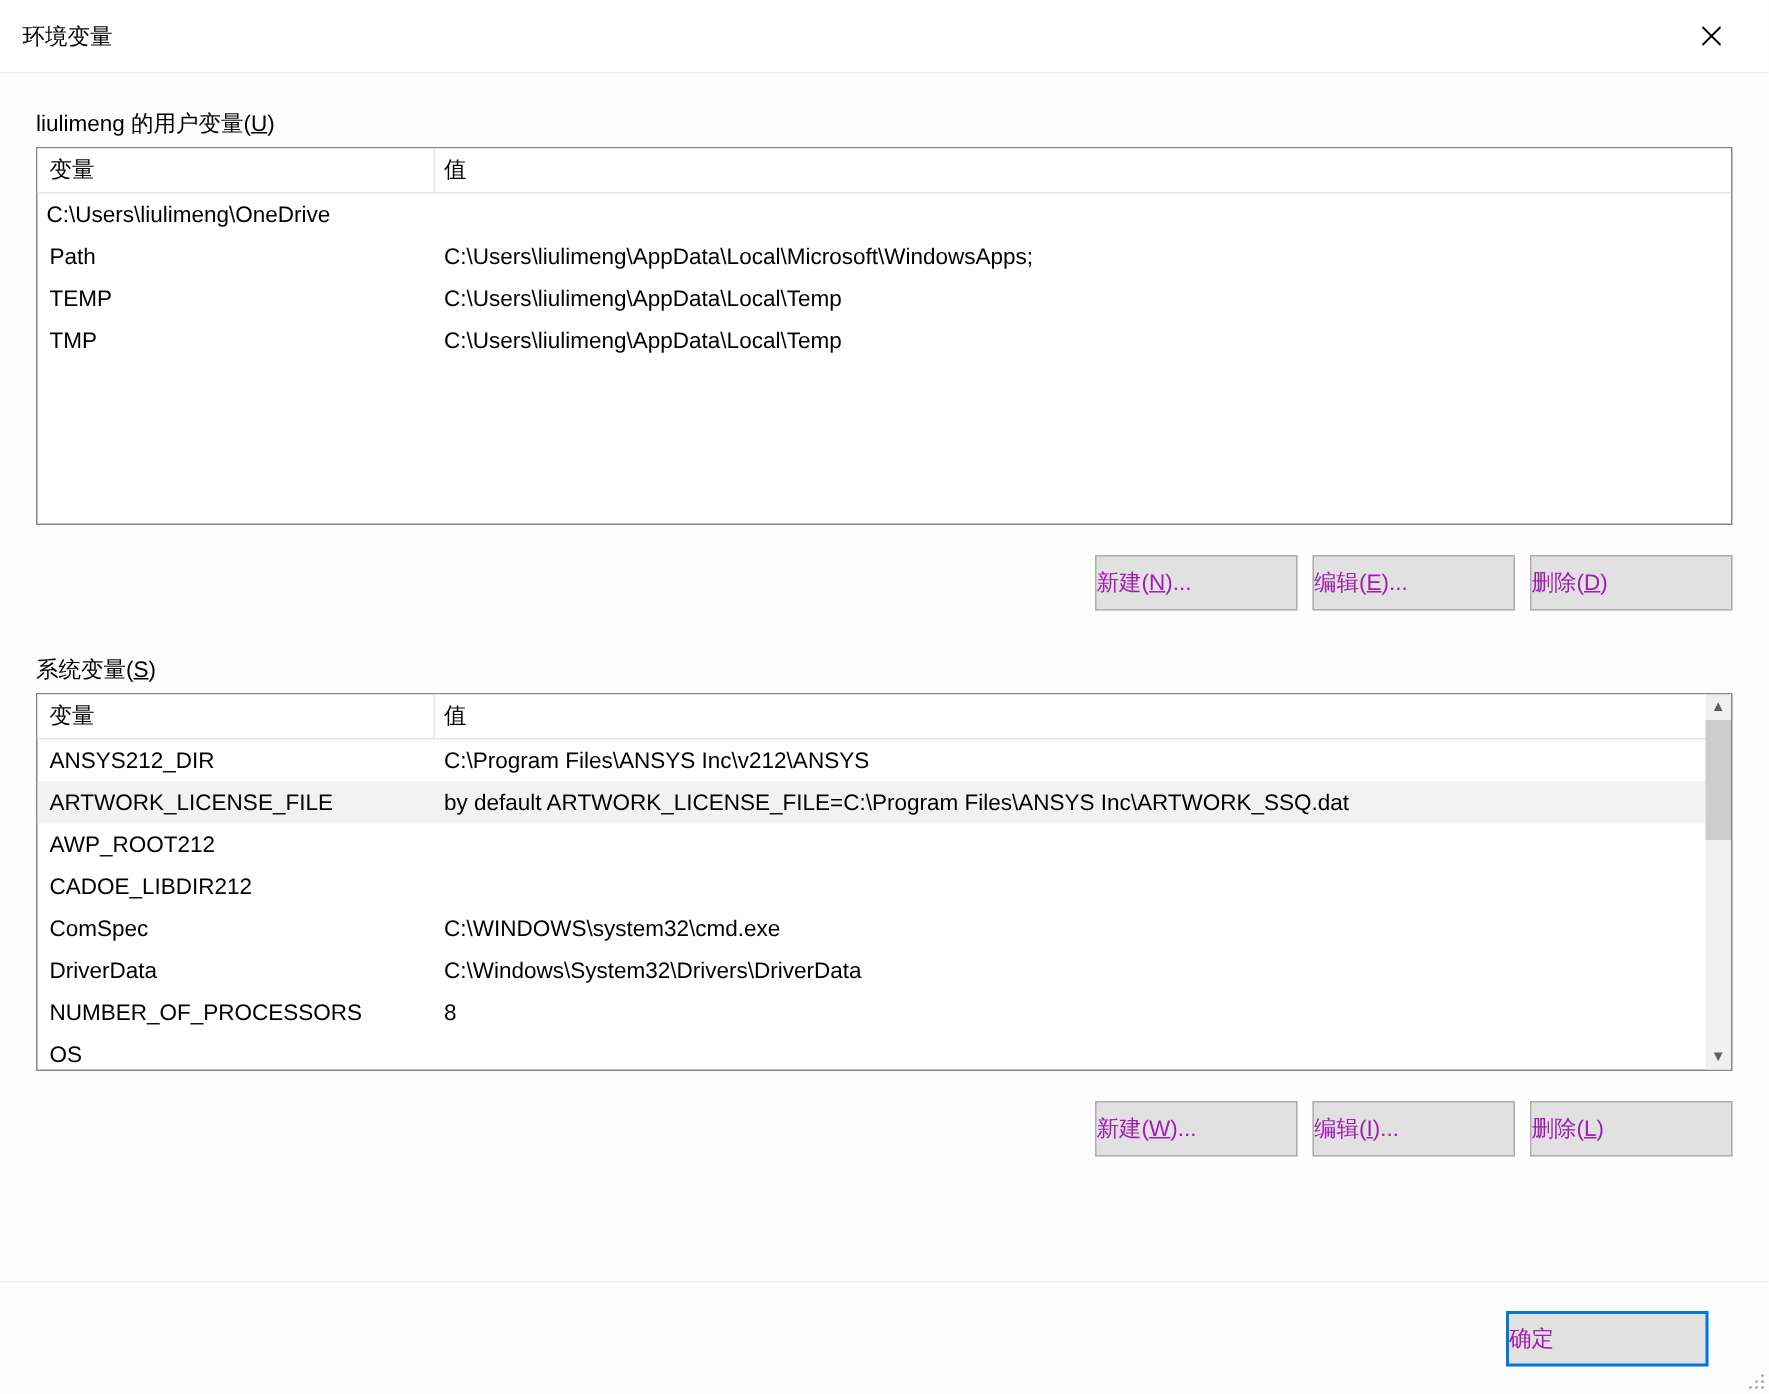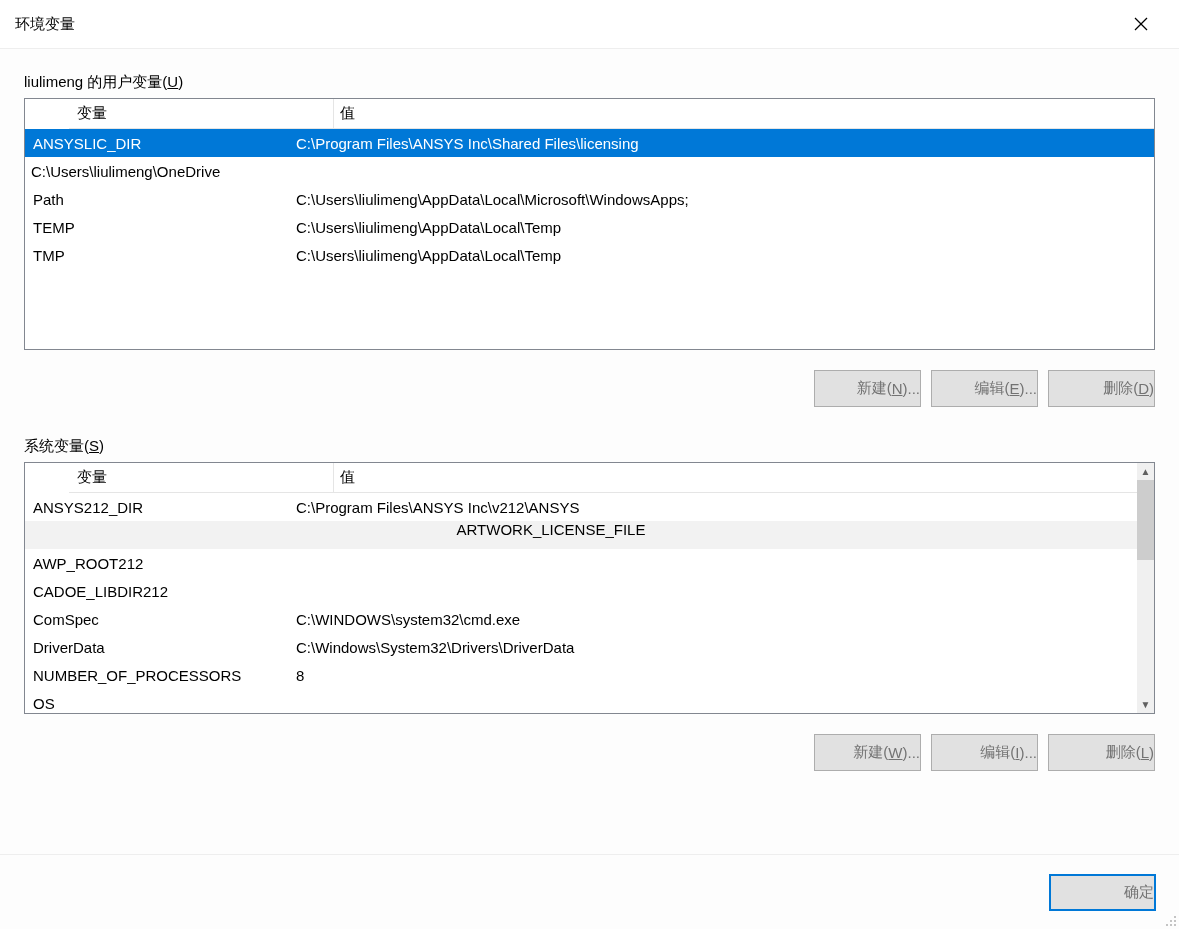--- a/index.html
+++ b/index.html
@@ -53,64 +53,63 @@
     width: 100%;
   }
   #user-listbox { height: 252px; }
   #system-listbox { height: 252px; position: relative; }
   .listheader {
     display: flex;
     border-bottom: 1px solid #e5e5e5;
     height: 30px;
     align-items: center;
     background: #ffffff;
-    margin-left: 44px;
   }
   .col-name { width: 265px; padding-left: 8px; }
   .col-value { flex: 1; padding-left: 6px; }
   .listheader div { font-size: 15px; color:#000; border-right: 1px solid #e5e5e5; height:100%; display:flex; align-items:center;}
   .listheader div:last-child{border-right:none;}
   .row {
     display: flex;
     height: 28px;
     align-items: center;
     font-size: 15px;
     color: #000;
   }
   .row.selected { background: #0078d7; color: #fff; }
-  .row.hover { background: #f2f2f2; flex-direction: column; }
+  .row.hover { background: #f2f2f2; }
   .row .col-name, .row .col-value { white-space: nowrap; overflow: hidden; }
   .button-row {
     display: flex;
     justify-content: flex-end;
     gap: 10px;
     margin-top: 20px;
     margin-bottom: 30px;
   }
   .btn {
-    width: 107px;
+    width: 135px;
     height: 37px;
     background: #e1e1e1;
     border: 1px solid #adadad;
     font-family: inherit;
     font-size: 15px;
-    color: #737373;
+    color: #a21caf;
     cursor: default;
-    display:flex;align-items:center;justify-content:flex-end;
+    display:flex;align-items:center;justify-content:flex-start;
   }
   .btn u { text-decoration: underline; }
   .footer {
     position: absolute;
     left: 0; right: 0; bottom: 0;
     height: 74px;
     display: flex;
     justify-content: flex-end;
     align-items: center;
     gap: 0;
-    padding-right: 23px;
+    padding-right: 40px;
     background:#fdfdfd;
   }
   .btn-primary { border: 2px solid #0078d7; background: #e1e1e1; }
   .scrollbar {
     position: absolute;
     right: 0; top: 0; bottom: 0;
     width: 17px;
     background: #f0f0f0;
     display:flex;flex-direction:column;
   }
@@ -143,24 +142,20 @@
   <div class="section-label">
     <span>liulimeng 的用户变量(</span><u>U</u><span>)</span>
   </div>
 
   <div class="listbox" id="user-listbox">
     <div class="listheader">
       <div class="col-name">变量</div>
       <div class="col-value">值</div>
     </div>
     <div class="rows-container" id="user-rows">
-        <div class="row selected">
-          <div class="col-name">ANSYSLIC_DIR</div>
-          <div class="col-value">C:\Program Files\ANSYS Inc\Shared Files\licensing</div>
-        </div>
         <div class="row">
           <div class="col-value">C:\Users\liulimeng\OneDrive</div>
         </div>
         <div class="row">
           <div class="col-name">Path</div>
           <div class="col-value">C:\Users\liulimeng\AppData\Local\Microsoft\WindowsApps;</div>
         </div>
         <div class="row">
           <div class="col-name">TEMP</div>
           <div class="col-value">C:\Users\liulimeng\AppData\Local\Temp</div>
@@ -199,20 +194,21 @@
       <div class="col-name">变量</div>
       <div class="col-value">值</div>
     </div>
     <div class="rows-container" id="system-rows">
         <div class="row">
           <div class="col-name">ANSYS212_DIR</div>
           <div class="col-value">C:\Program Files\ANSYS Inc\v212\ANSYS</div>
         </div>
         <div class="row hover">
           <div class="col-name">ARTWORK_LICENSE_FILE</div>
+          <div class="col-value">by default ARTWORK_LICENSE_FILE=C:\Program Files\ANSYS Inc\ARTWORK_SSQ.dat</div>
         </div>
         <div class="row">
           <div class="col-name">AWP_ROOT212</div>
         </div>
         <div class="row">
           <div class="col-name">CADOE_LIBDIR212</div>
         </div>
         <div class="row">
           <div class="col-name">ComSpec</div>
           <div class="col-value">C:\WINDOWS\system32\cmd.exe</div>

